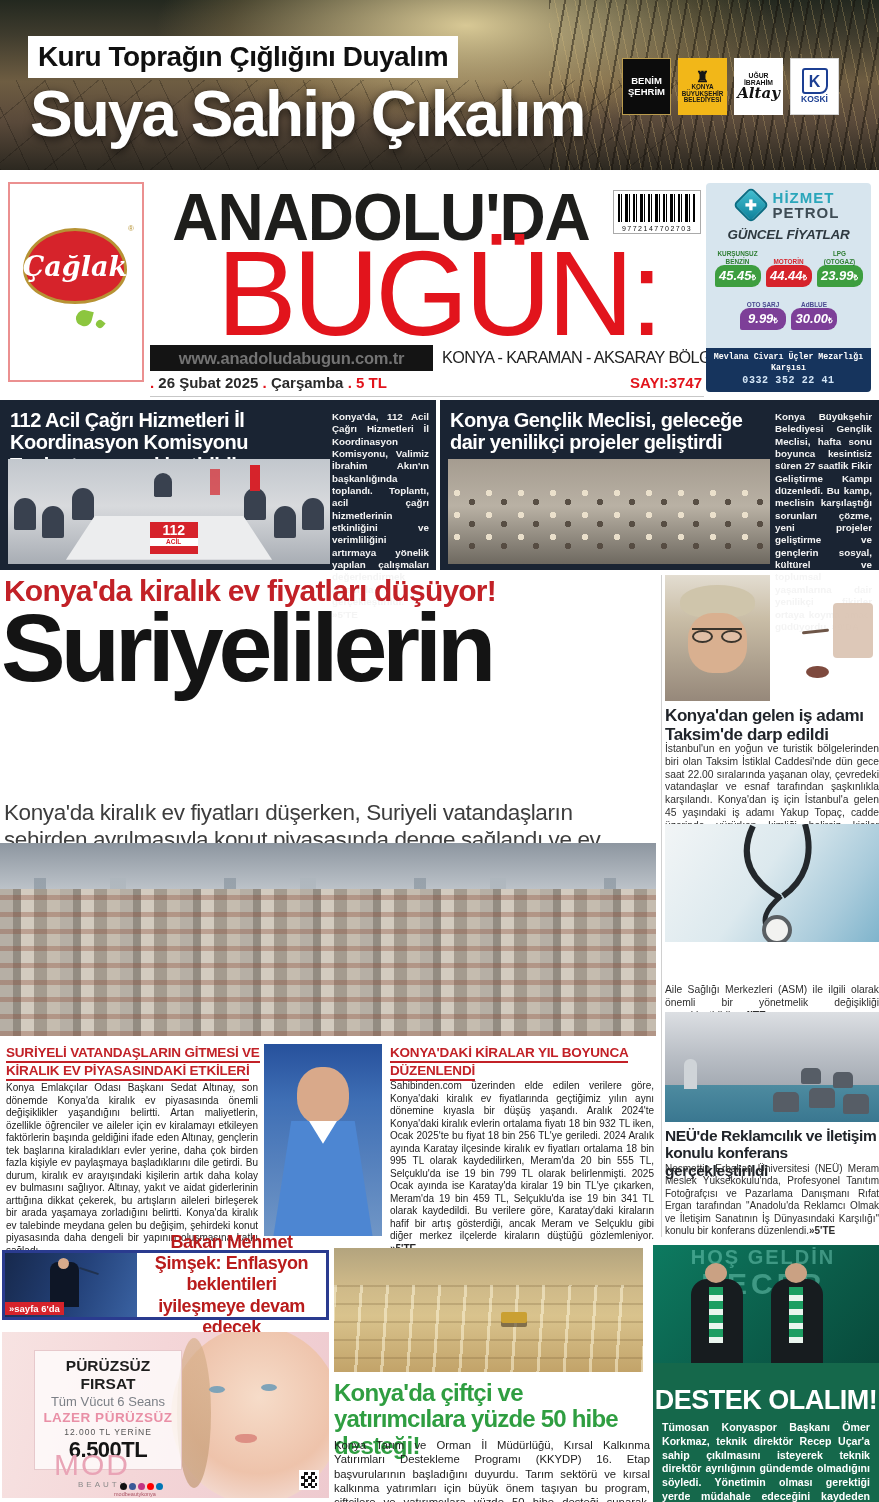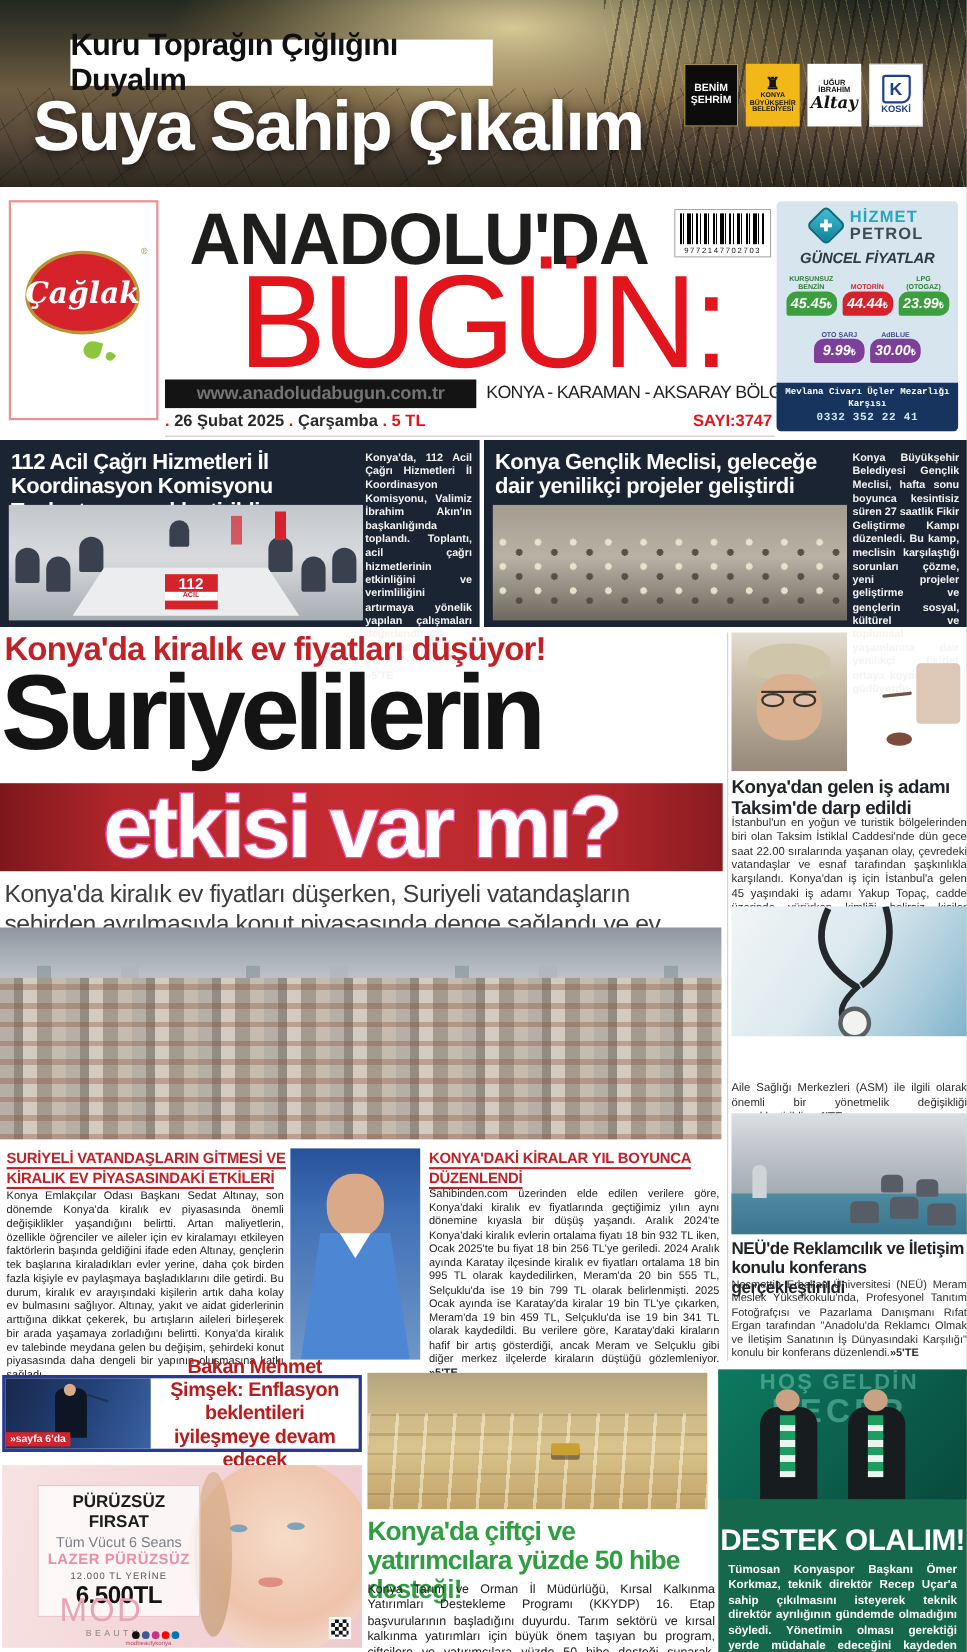--- a/index.html
+++ b/index.html
@@ -14,22 +14,22 @@
   background:
    radial-gradient(ellipse 430px 150px at 53% 15%, rgba(244,226,168,.85), rgba(190,160,100,.25) 55%, rgba(0,0,0,0) 72%),
    linear-gradient(180deg,#23281f 0%,#3e3b2d 20%,#6e5d42 48%,#59493a 72%,#2c2820 100%); }
 .banner-reeds { position:absolute; right:0; top:0; width:330px; height:170px; opacity:.8;
   background:
    repeating-linear-gradient(100deg, rgba(18,14,8,.55) 0 2px, rgba(0,0,0,0) 2px 15px),
    repeating-linear-gradient(78deg, rgba(226,196,128,.3) 0 1px, rgba(0,0,0,0) 1px 10px); }
 .banner-cracks { position:absolute; left:0; bottom:0; width:680px; height:90px; opacity:.5;
   background: repeating-linear-gradient(65deg, rgba(10,8,5,.5) 0 1px, rgba(0,0,0,0) 1px 26px),
               repeating-linear-gradient(-40deg, rgba(10,8,5,.45) 0 1px, rgba(0,0,0,0) 1px 34px); }
-.banner-strip { position:absolute; left:28px; top:36px; width:384px; height:42px; background:#fff;
-  display:flex; align-items:center; justify-content:center; font-size:28px; font-weight:bold; color:#101010; letter-spacing:-0.5px;margin-left:36px; }
+.banner-strip { position:absolute; left:28px; top:36px; width:430px; height:42px; background:#fff;
+  display:flex; align-items:center; justify-content:center; font-size:28px; font-weight:bold; color:#101010; letter-spacing:-0.5px; }
 .banner-big { position:absolute; left:30px; top:82px; font-size:64px; font-weight:800; color:#fff;
   letter-spacing:-2px; text-shadow:0 3px 10px rgba(0,0,0,.65); line-height:1; }
 .banner-logos { position:absolute; right:40px; top:58px; display:flex; gap:7px; }
 .chip { width:49px; height:57px; display:flex; flex-direction:column; align-items:center; justify-content:center;
   text-align:center; font-weight:bold; line-height:1.1; padding:2px; }
 .chip1 { background:#0c0c0c; color:#fff; border:1px solid #bb9c4e; font-size:9.5px; }
 .chip2 { background:#f2b718; color:#151515; font-size:6.3px; }
 .chip2 .emblem { font-size:15px; line-height:1; }
 .chip3 { background:#fff; color:#111; font-size:6.8px; }
 .chip3 .script { font-family:"DejaVu Serif", serif; font-style:italic; font-size:15px; line-height:1; }
@@ -339,23 +339,20 @@
   <div class="abs nbox nbox-r">
     <div class="nbox-title" style="width:322px;">Konya Gençlik Meclisi, geleceğe dair yenilikçi projeler geliştirdi</div>
     <div class="nbox-side j"><span>Konya Büyükşehir Belediyesi Gençlik Meclisi, hafta sonu boyunca kesintisiz süren 27 saatlik Fikir Geliştirme Kampı düzenledi. Bu kamp, meclisin karşılaştığı sorunları çözme, yeni projeler geliştirme ve gençlerin sosyal, kültürel ve toplumsal yaşamlarına dair yenilikçi fikirler ortaya koyma amacı güdüyordu. </span><span class="pref">»9'DA</span></div>
     <div class="nbox-img img-crowd">
       <div class="heads"></div>
     </div>
   </div>
 
   <div class="abs kicker">Konya'da kiralık ev fiyatları düşüyor!</div>
   <div class="abs headline1">Suriyelilerin</div>
-  <div class="abs headline2-bar">
-    <div class="headline2">etkisi var mı?</div>
-  </div>
   <div class="abs subhead">Konya'da kiralık ev fiyatları düşerken, Suriyeli vatandaşların şehirden ayrılmasıyla konut piyasasında denge sağlandı ve ev bulma süreci kolaylaştı</div>
 
   <div class="abs city">
     <div class="sky"></div>
     <div class="towers"></div>
     <div class="bld"></div>
   </div>
 
   <div class="abs vdiv"></div>
   <div class="abs rc rc-photos">

